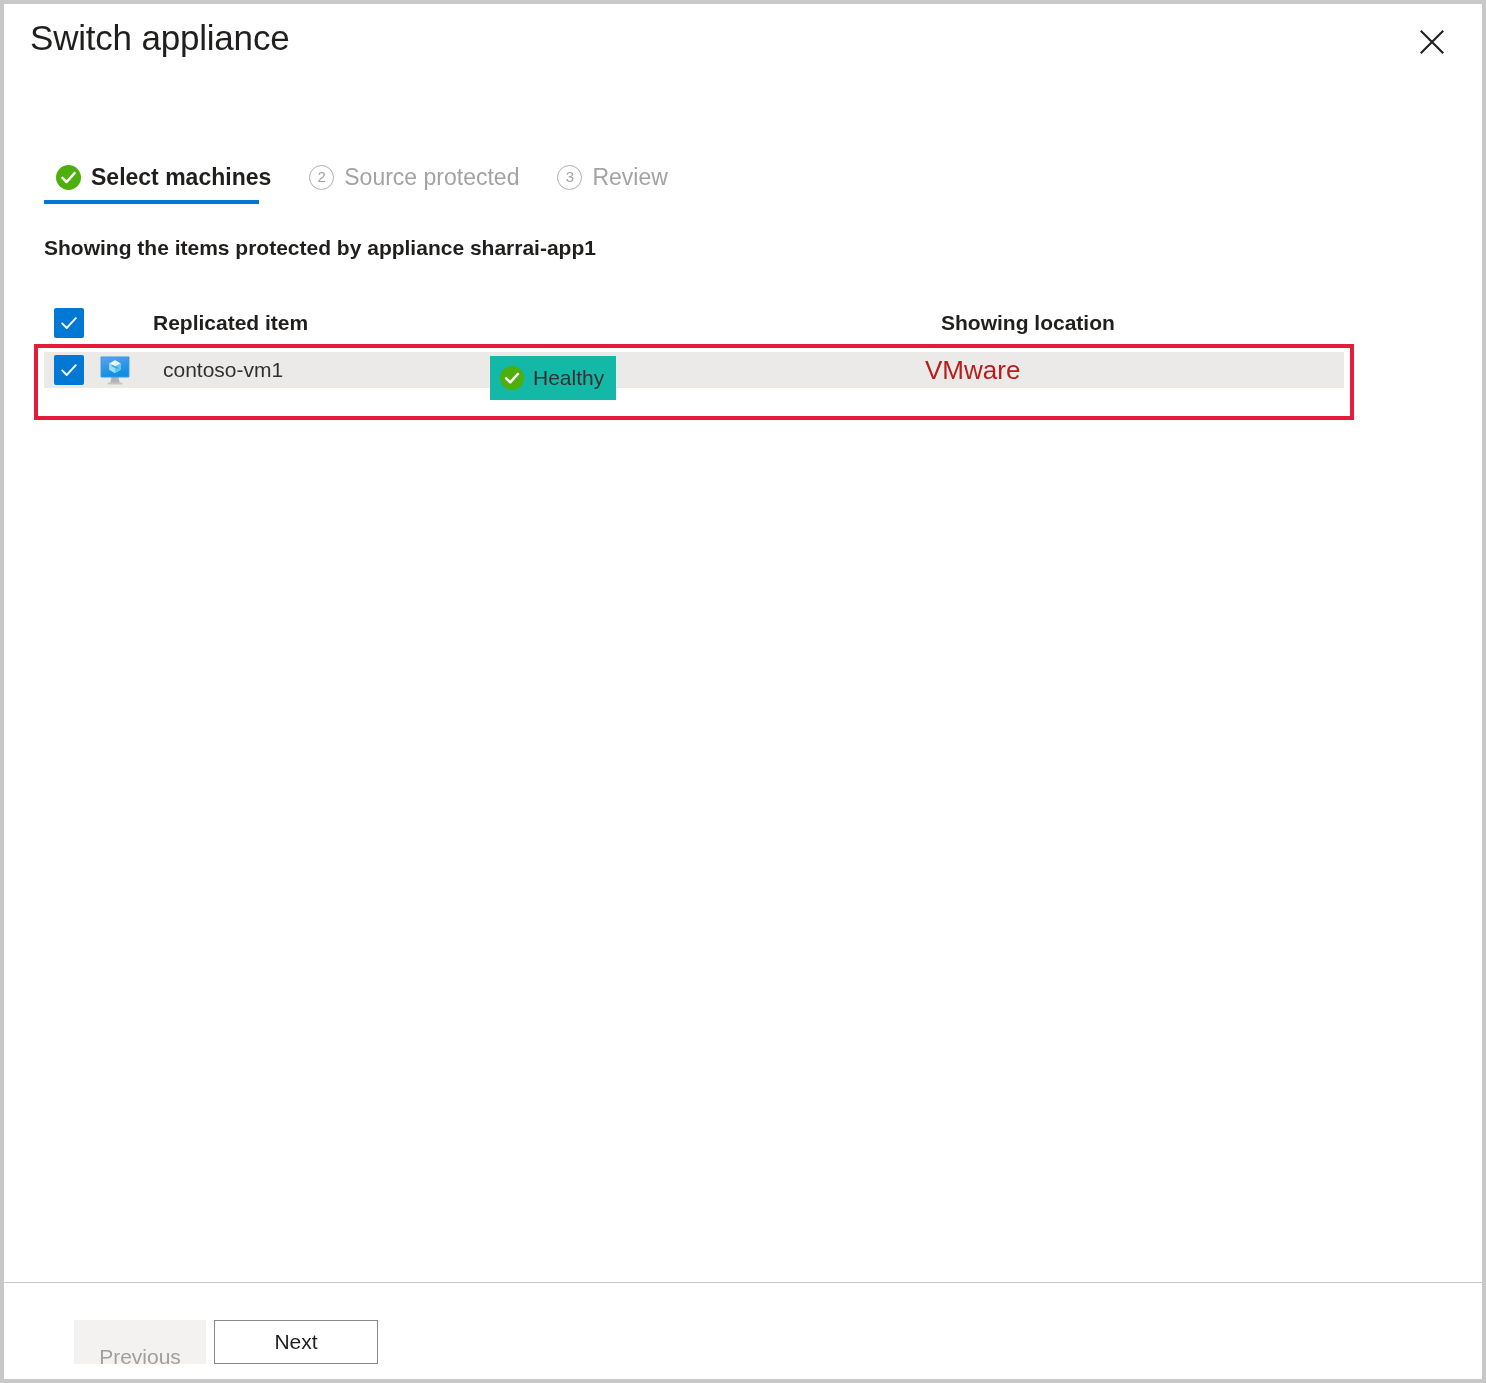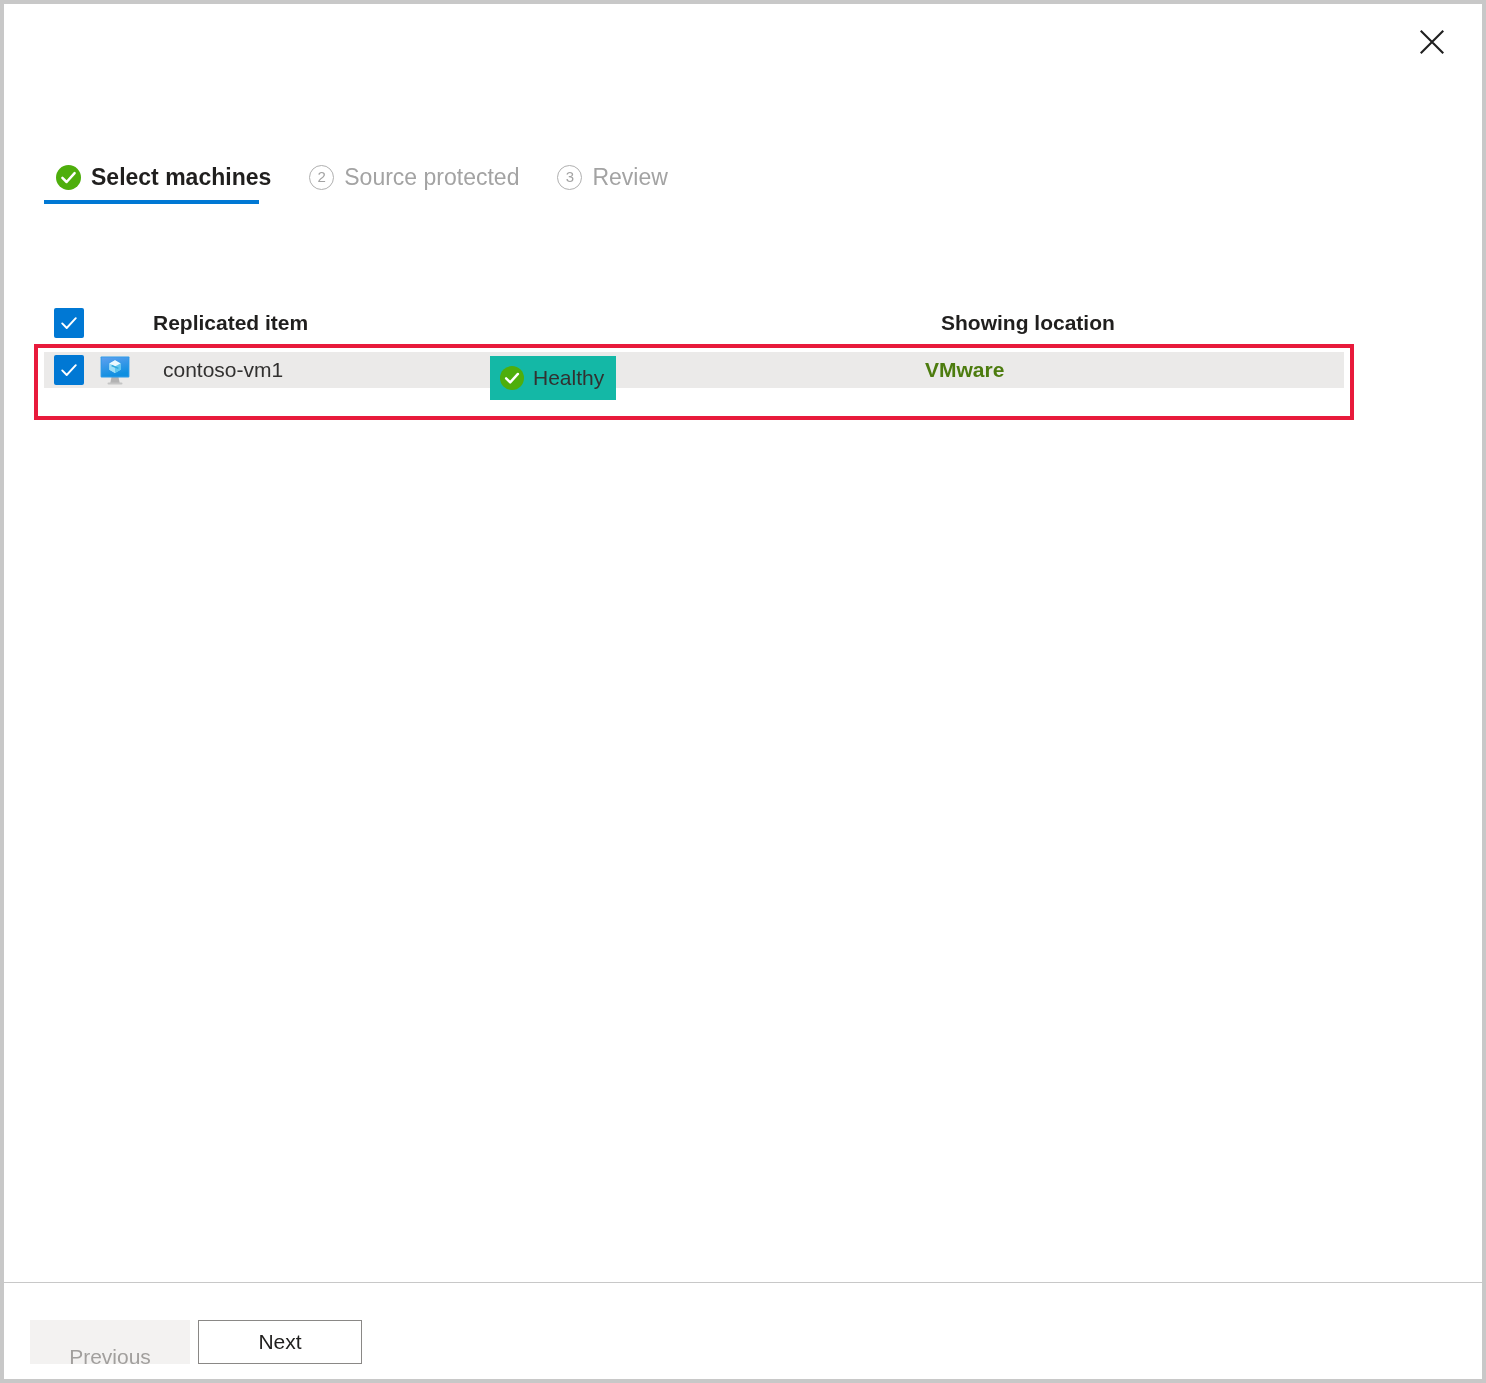--- a/index.html
+++ b/index.html
@@ -219,25 +219,24 @@
   }
   .health-text {
     font-size: 21px;
     color: #323130;
     line-height: 26px;
     white-space: nowrap;
   }
   .cell-location {
     position: absolute;
     left: 881px;
-    font-size: 21px;
-    color: #4d7c0f;
+    font-size: 26px;
+    color: #b91c1c;
     line-height: 26px;
     white-space: nowrap;
-    font-weight: bold;
   }
 
   
   .annotation-box {
     position: absolute;
     left: 34px;
     top: 344px;
     width: 1320px;
     height: 76px;
     box-sizing: border-box;
@@ -270,37 +269,39 @@
     box-sizing: border-box;
     cursor: pointer;
     text-align: center;
     line-height: 42px;
   }
   .btn-disabled {
     background: #f3f2f1;
     color: #a19f9d;
     border: none;
     cursor: default;
-    width: 160px;
+    width: 132px;
     padding: 16px;
+    margin-left: 44px;
   }
   .btn-default {
     background: #ffffff;
     color: #201f1e;
     border: 1px solid #8a8886;
     margin-left: 8px;
     width: 164px;
     padding: 0;
   }
 </style>
 </head>
 <body>
 
 <div id="screen">
 
+  <div class="dialog-title">Switch appliance</div>
 
   <button class="close-button" aria-label="Close">
     <span>
       <svg width="26" height="26" viewBox="0 0 26 26" aria-hidden="true">
         <path d="M2.5 2.5 L23.5 23.5 M23.5 2.5 L2.5 23.5" stroke="#1f1f1f" stroke-width="2.1" fill="none" stroke-linecap="square"></path>
       </svg>
     </span>
   </button>
 
   <div class="steps">
@@ -321,20 +322,21 @@
     </div>
 
     <div class="step inactive">
       <span class="step-badge-num">3</span>
       <span class="step-label">Review</span>
     </div>
 
   </div>
   <div class="step-underline"></div>
 
+  <div class="subtitle">Showing the items protected by appliance sharrai-app1</div>
 
   <div class="table">
 
     <div class="table-head">
       <div class="checkbox head-checkbox">
         <svg width="20" height="20" viewBox="0 0 20 20" aria-hidden="true">
           <path d="M3.2 10.4 L7.7 15 L16.8 5.2" stroke="#ffffff" stroke-width="1.9" fill="none" stroke-linecap="round" stroke-linejoin="round"></path>
         </svg>
       </div>
       <div class="col col-item">Replicated item</div>

